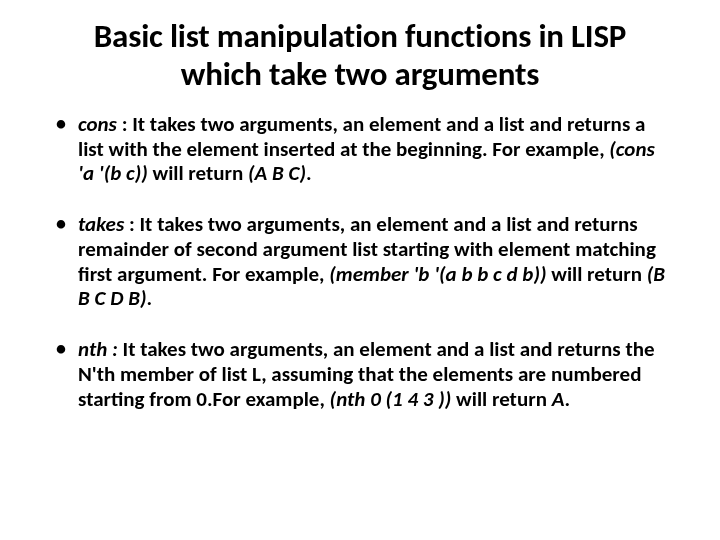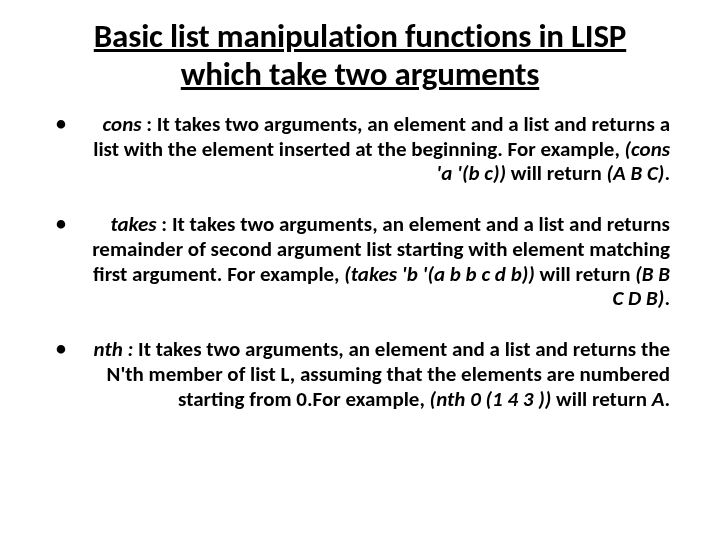--- a/index.html
+++ b/index.html
@@ -17,35 +17,33 @@
     height: 540px;
     padding: 18px 50px 20px 50px;
   }
   .title {
     text-align: center;
     font-weight: 700;
     font-size: 33px;
     line-height: 1.15;
     margin: 0 0 18px 0;
     letter-spacing: -0.2px;
-    text-decoration: underline;
   }
   ul.bullets {
     list-style: none;
     padding: 0;
     margin: 0;
   }
   ul.bullets > li {
     position: relative;
     padding-left: 28px;
     margin-bottom: 26px;
     font-size: 21px;
     line-height: 1.18;
     font-weight: 700;
-    text-align: right;
   }
   ul.bullets > li::before {
     content: "•";
     position: absolute;
     left: 6px;
     top: 0;
     font-size: 20px;
     line-height: 1.18;
   }
   .fn   { font-style: italic; font-weight: 700; }
@@ -58,21 +56,21 @@
 <div class="slide">
   <h1 class="title">Basic list manipulation functions in LISP which take two arguments</h1>
 
   <ul class="bullets">
 
     <li>
       <span class="fn">cons</span><span class="norm"> : </span><span class="norm">It takes two arguments, an element and a list and returns a list with the element inserted at the beginning. For example, </span><span class="ex">(cons 'a '(b c))</span><span class="norm"> will return </span><span class="ex">(A B C)</span><span class="norm">.</span>
     </li>
 
     <li>
-      <span class="fn">takes</span><span class="norm"> : </span><span class="norm">It takes two arguments, an element and a list and returns remainder of second argument list starting with element matching first argument. For example, </span><span class="ex">(takes 'b '(a b b c d b))</span><span class="norm"> will return </span><span class="ex">(B B C D B)</span><span class="norm">.</span>
+      <span class="fn">takes</span><span class="norm"> : </span><span class="norm">It takes two arguments, an element and a list and returns remainder of second argument list starting with element matching first argument. For example, </span><span class="ex">(member 'b '(a b b c d b))</span><span class="norm"> will return </span><span class="ex">(B B C D B)</span><span class="norm">.</span>
     </li>
 
     <li>
       <span class="fn">nth :</span><span class="norm"> </span><span class="norm">It takes two arguments, an element and a list and returns the N'th member of list L, assuming that the elements are numbered starting from 0.For example, </span><span class="ex">(nth 0 (1 4 3 ))</span><span class="norm"> will return </span><span class="ex">A</span><span class="norm">.</span>
     </li>
 
   </ul>
 </div>
 
 </body></html>

